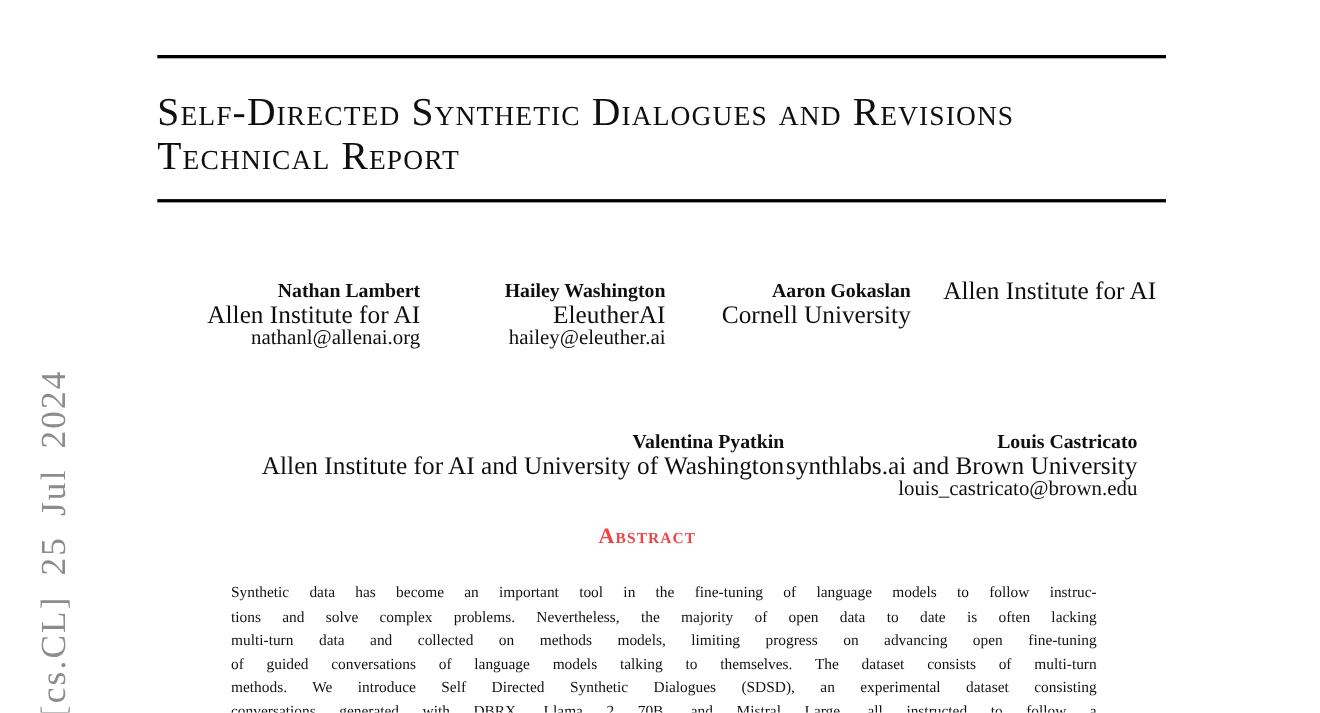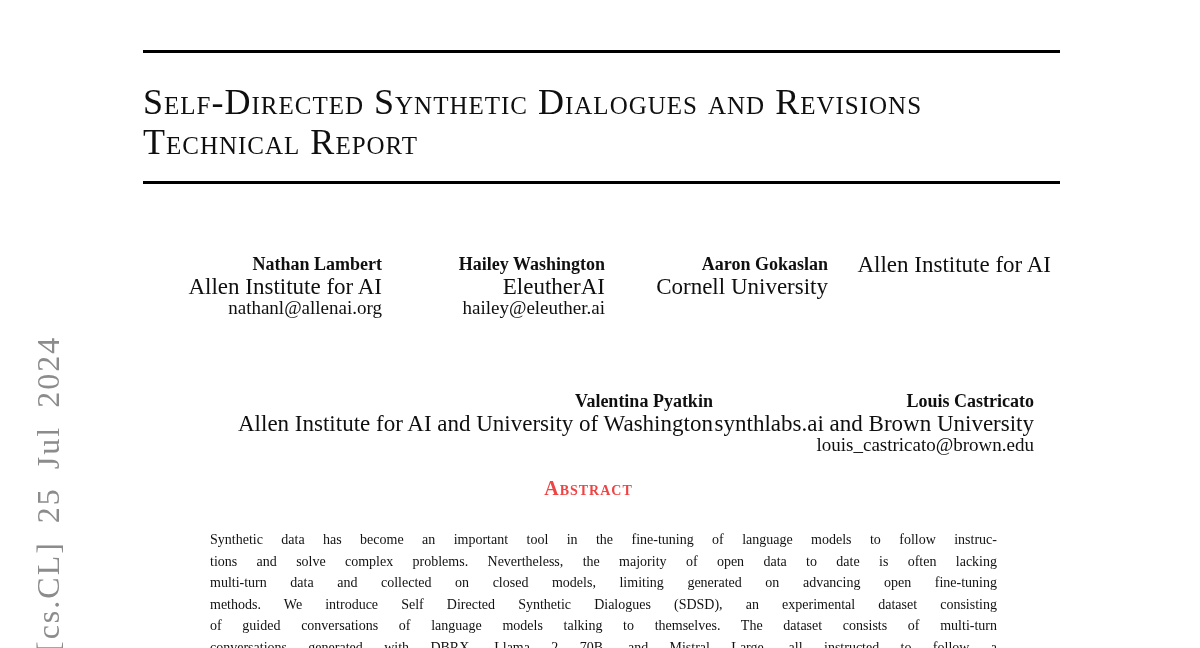--- a/index.html
+++ b/index.html
@@ -171,19 +171,19 @@
       <div class="affil">synthlabs.ai and Brown University</div>
       <div class="email">louis_castricato@brown.edu</div>
     </div>
   </div>
 
   <div class="abstract-heading">Abstract</div>
 
   <div class="abstract-body">
     <div class="abs-line">Synthetic data has become an important tool in the fine-tuning of language models to follow instruc-</div>
     <div class="abs-line">tions and solve complex problems. Nevertheless, the majority of open data to date is often lacking</div>
-    <div class="abs-line">multi-turn data and collected on closed models, limiting generated on advancing open fine-tuning</div>
+    <div class="abs-line">multi-turn data and collected on methods models, limiting progress on advancing open fine-tuning</div>
+    <div class="abs-line">of guided conversations of language models talking to themselves. The dataset consists of multi-turn</div>
     <div class="abs-line">methods. We introduce Self Directed Synthetic Dialogues (SDSD), an experimental dataset consisting</div>
-    <div class="abs-line">of guided conversations of language models talking to themselves. The dataset consists of multi-turn</div>
     <div class="abs-line">conversations generated with DBRX, Llama 2 70B, and Mistral Large, all instructed to follow a</div>
   </div>
 
 </div>
 
 </body></html>

